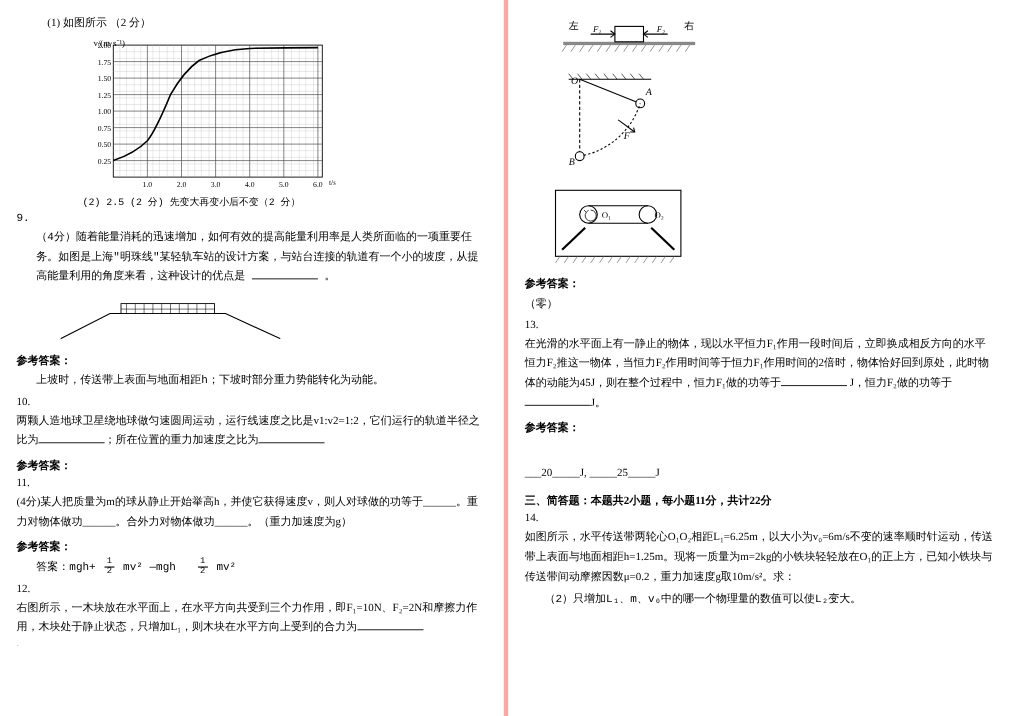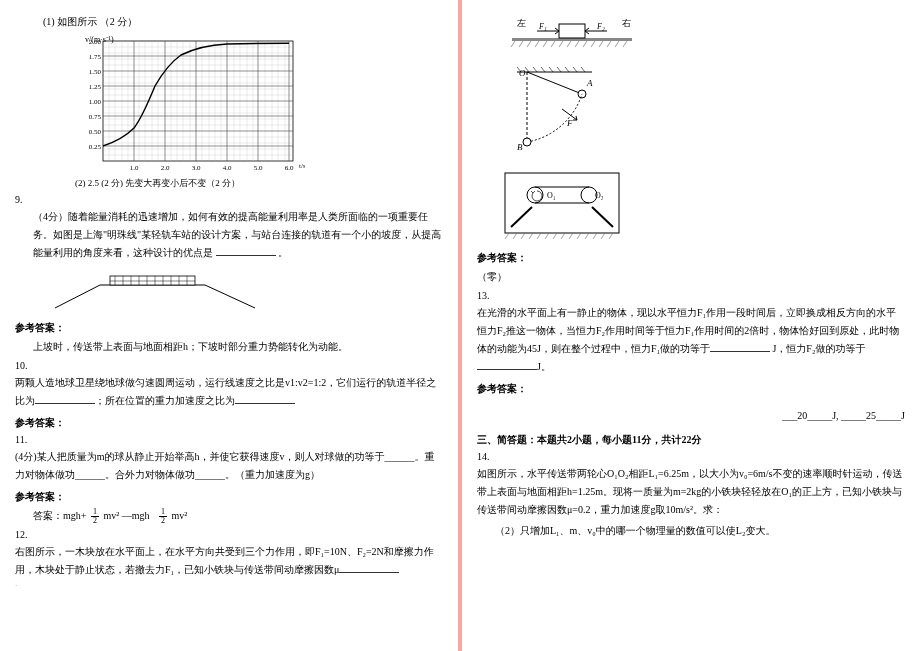--- a/index.html
+++ b/index.html
@@ -10,21 +10,21 @@
       font-family: "SimSun", serif;
       font-size: 10px;
       color: #000;
       display: flex;
       overflow: hidden;
     }
     .col { padding: 10px 15px; flex: 1; }
     .col-left { border-right: 4px solid #fca5a5; }
 
     .text-line { margin: 3px 0; line-height: 1.8; }
-    .indent { margin-left: 18px; }
+    .indent { margin-left: 18px; font-family: Liberation Mono, monospace; }
     .indent2 { margin-left: 28px; }
     .blank { border-bottom: 1px solid #333; display: inline-block; min-width: 60px; height: 10px; vertical-align: baseline; }
 
     .ans-header { font-weight: bold; margin-top: 6px; }
 
     
     .chart-wrap { margin: 4px 0 0 60px; position: relative; width: 230px; }
     .chart-ylab { position: absolute; left: 10px; top: -2px; font-size: 8px; }
     .chart-svg { display: block; }
     .chart-caption { font-size: 9px; margin-top: 2px; margin-left: 0; }
@@ -189,21 +189,21 @@
   <div class="text-line indent">
     <span>答案：mgh+</span>
     <span class="frac"><span class="num">1</span><span class="den">2</span></span>
     <span>mv²    —mgh</span>&nbsp;&nbsp;
     <span class="frac"><span class="num">1</span><span class="den">2</span></span>
     <span>mv²</span>
   </div>
 
   <div class="qnum">12.</div>
   <div class="text-line">
-    <span>右图所示，一木块放在水平面上，在水平方向共受到三个力作用，即F₁=10N、F₂=2N和摩擦力作用，木块处于静止状态，若撤去力F₁，已知小铁块与传送带间动摩擦因数μ</span><span class="blank"></span>
+    <span>右图所示，一木块放在水平面上，在水平方向共受到三个力作用，即F₁=10N、F₂=2N和摩擦力作用，木块处于静止状态，只增加L₁，则木块在水平方向上受到的合力为</span><span class="blank"></span>
   </div>
   <div style="font-size:7px;color:#888;margin-top:2px;">·</div>
 </div>
 
 <div class="col col-right">
 
   <div class="fig-block">
     <svg class="fig-svg" width="150" height="42">
       <rect x="15" y="22" width="120" height="3" fill="#888"></rect>
       <g stroke="#777" stroke-width="0.7">
@@ -297,20 +297,20 @@
 
   <div class="ans-header">参考答案：</div>
   <div class="text-line">（零）</div>
 
   <div class="qnum">13.</div>
   <div class="text-line">
     <span>在光滑的水平面上有一静止的物体，现以水平恒力F₁作用一段时间后，立即换成相反方向的水平恒力F₂推这一物体，当恒力F₂作用时间等于恒力F₁作用时间的2倍时，物体恰好回到原处，此时物体的动能为45J，则在整个过程中，恒力F₁做的功等于</span><span class="blank"></span>
     <span>J，恒力F₂做的功等于</span><span class="blank"></span><span>J。</span>
   </div>
   <div class="ans-header">参考答案：</div>
-  <div class="text-line" style="margin-top:11px;text-align:right;">___20_____J,  _____25_____J</div>
+  <div class="text-line" style="margin-top:26px;">___20_____J,  _____25_____J</div>
 
   <div class="section-title">三、简答题：本题共2小题，每小题11分，共计22分</div>
 
   <div class="qnum">14.</div>
   <div class="text-line">如图所示，水平传送带两轮心O₁O₂相距L₁=6.25m，以大小为v₀=6m/s不变的速率顺时针运动，传送带上表面与地面相距h=1.25m。现将一质量为m=2kg的小铁块轻轻放在O₁的正上方，已知小铁块与传送带间动摩擦因数μ=0.2，重力加速度g取10m/s²。求：</div>
   <div class="text-line indent">（2）只增加L₁、m、v₀中的哪一个物理量的数值可以使L₂变大。</div>
 </div>
 
 </body></html>

